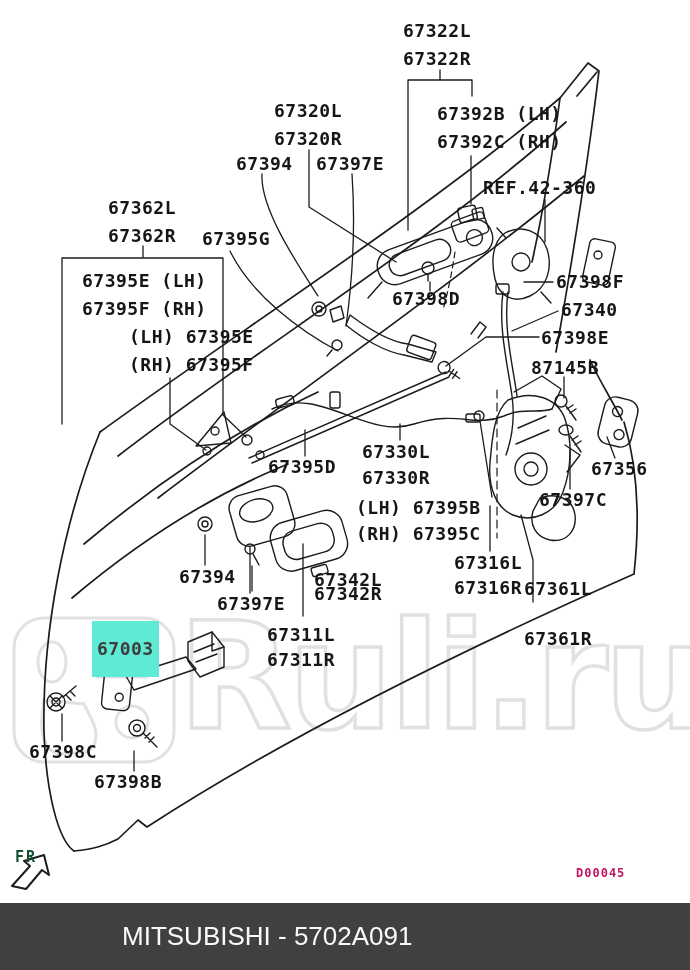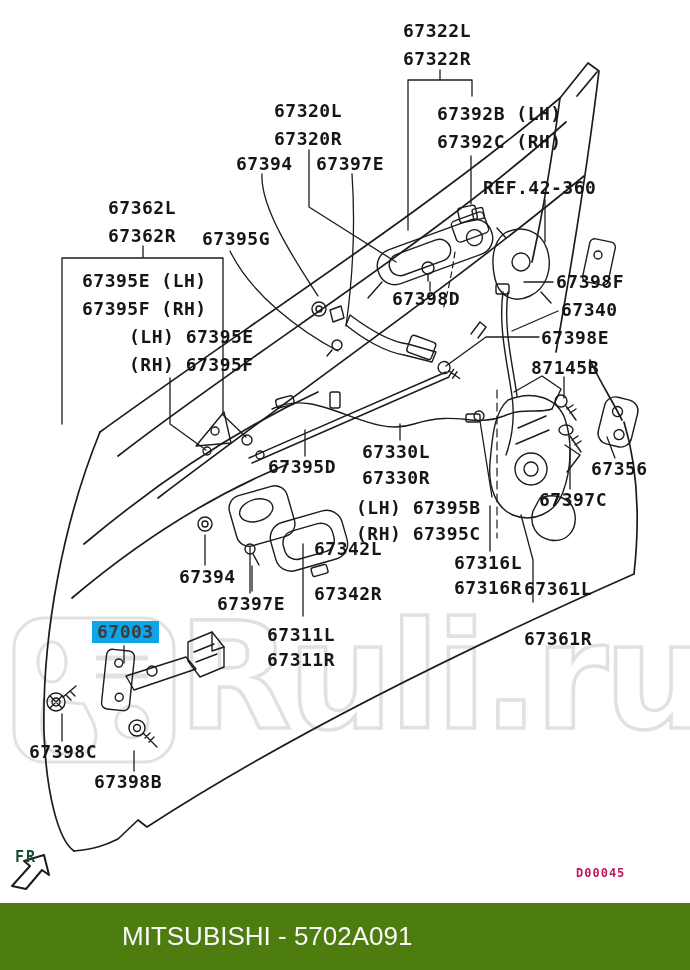--- a/index.html
+++ b/index.html
@@ -1,26 +1,26 @@
 <!DOCTYPE html>
 <html><head>
 <meta charset="utf-8">
 <style>
   html,body{margin:0;padding:0;background:#fff;}
   .canvas{position:relative;width:690px;height:970px;background:#ffffff;overflow:hidden;
           font-family:"DejaVu Sans Mono",monospace;}
   .art{position:absolute;left:0;top:0;}
   .lbl{position:absolute;font:700 18px "DejaVu Sans Mono",monospace;letter-spacing:.5px;
        color:#161616;white-space:nowrap;line-height:1;}
-  .lbl.hl{background:#0ea5e9;color:#3d3d3d;padding:2px 5px;}
+  .lbl.hl{background:#5eead4;color:#3d3d3d;padding:19px 5px;}
   .fr-lbl{position:absolute;left:15px;top:848px;font:700 15px "DejaVu Sans Mono",monospace;
           letter-spacing:2px;color:#14532d;}
   .dwg-code{position:absolute;left:576px;top:866px;font:700 12px "DejaVu Sans Mono",monospace;
             color:#be185d;letter-spacing:1px;}
-  .footer{position:absolute;left:0;top:903px;width:690px;height:67px;background:#4d7c0f;}
+  .footer{position:absolute;left:0;top:903px;width:690px;height:67px;background:#404040;}
   .footer span{position:absolute;top:0;line-height:67px;
                font-family:"Liberation Sans",sans-serif;font-size:26px;color:#fafafa;}
   .footer .f-left{left:122px;}
   .footer .f-right{left:450px;}
 </style>
 </head>
 <body>
 
 <div class="canvas">
 
@@ -218,21 +218,21 @@
   <div class="lbl" style="left:392px;top:290px">67398D</div>
   <div class="lbl" style="left:556px;top:273px">67398F</div>
   <div class="lbl" style="left:561px;top:301px">67340</div>
   <div class="lbl" style="left:541px;top:329px">67398E</div>
   <div class="lbl" style="left:531px;top:359px">87145B</div>
   <div class="lbl" style="left:268px;top:458px">67395D</div>
   <div class="lbl" style="left:362px;top:443px">67330L</div>
   <div class="lbl" style="left:362px;top:469px">67330R</div>
   <div class="lbl" style="left:356px;top:499px">(LH) 67395B</div>
   <div class="lbl" style="left:356px;top:525px">(RH) 67395C</div>
-  <div class="lbl" style="left:314px;top:540px">67342L</div>
+  <div class="lbl" style="left:314px;top:571px">67342L</div>
   <div class="lbl" style="left:314px;top:585px">67342R</div>
   <div class="lbl" style="left:454px;top:554px">67316L</div>
   <div class="lbl" style="left:454px;top:579px">67316R</div>
   <div class="lbl" style="left:524px;top:580px">67361L</div>
   <div class="lbl" style="left:524px;top:630px">67361R</div>
   <div class="lbl" style="left:591px;top:460px">67356</div>
   <div class="lbl" style="left:539px;top:491px">67397C</div>
   <div class="lbl" style="left:179px;top:568px">67394</div>
   <div class="lbl" style="left:217px;top:595px">67397E</div>
   <div class="lbl hl" style="left:92px;top:621px">67003</div>

